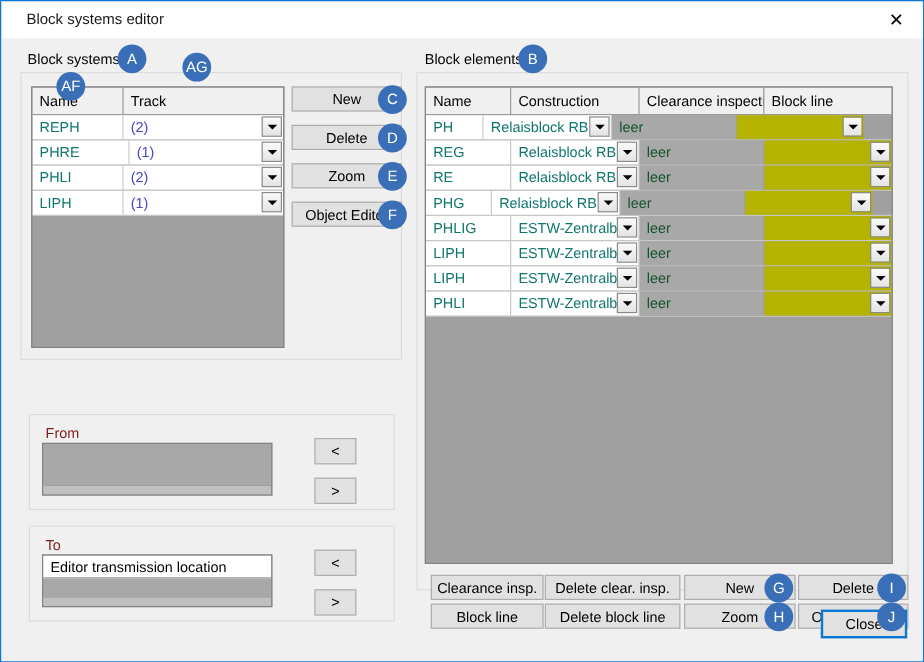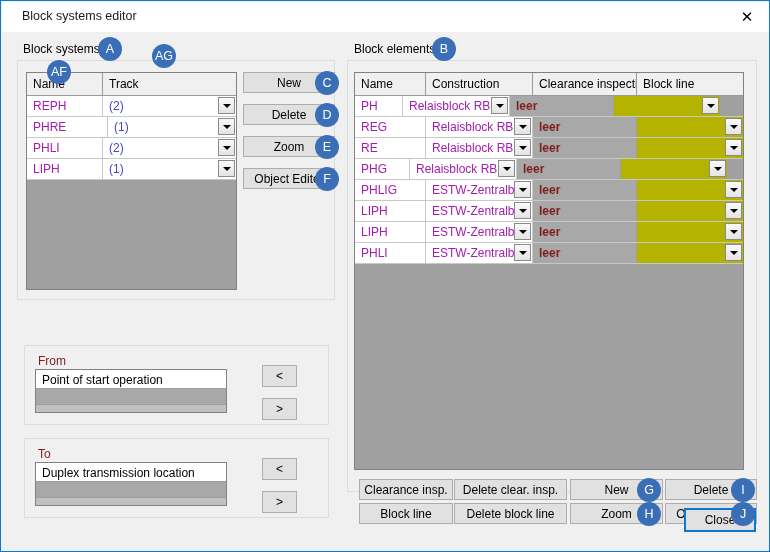--- a/index.html
+++ b/index.html
@@ -117,31 +117,31 @@
     display: flex;
     height: 21px;
     box-sizing: border-box;
     border-bottom: 1px solid #c8c8c8;
   }
   .cell {
     box-sizing: border-box;
     border-right: 1px solid #c8c8c8;
     height: 20px;
     font-size: 12px;
-    color: #a21caf;
+    color: #0f766e;
     padding: 3px 0 0 6px;
     background: #ffffff;
     overflow: hidden;
     white-space: nowrap;
     position: relative;
   }
   .cell.plain { background: #ffffff; }
   .cell.gray  { background: #a8a8a8; border-right: 1px solid #a0a0a0;}
   .cell.olive { background: #b3b300; border-right: 1px solid #a0a0a0;}
-  .cell.link  { color: #7f1d1d; font-weight: bold; }
+  .cell.link  { color: #14532d; }
   .cell.blueval { color: #4646c8; }
 
   
   .combo-btn {
     position: absolute;
     right: 1px; top: 1px;
     width: 17px; height: 17px;
     background: linear-gradient(#fafafa, #e4e4e4);
     border: 1px solid #8a8a8a;
     box-sizing: border-box;
@@ -261,30 +261,29 @@
         <div class="badge" style="left:313px; top:71px;">D</div>
         <div class="btn" style="left:241px; top:104px; width:92px; height:21px;">Zoom</div>
         <div class="badge" style="left:313px; top:103px;">E</div>
         <div class="btn" style="left:241px; top:136px; width:92px; height:21px;">Object Editor</div>
         <div class="badge" style="left:313px; top:135px;">F</div>
       </div>
 
     <div class="grp-box" style="left:22px; top:313px; width:305px; height:80px;"></div>
     <div class="small-label" style="left:36px; top:322px;">From</div>
     <div class="listbox" style="left:33px; top:337px; width:192px; height:44px;">
-      <div class="item">Point of start operation</div>
       <div class="hbar"></div>
     </div>
     <div class="btn" style="left:260px; top:333px; width:35px; height:22px;">&lt;</div>
     <div class="btn" style="left:260px; top:366px; width:35px; height:22px;">&gt;</div>
 
     <div class="grp-box" style="left:22px; top:406px; width:305px; height:80px;"></div>
     <div class="small-label" style="left:36px; top:415px;">To</div>
     <div class="listbox" style="left:33px; top:430px; width:192px; height:44px;">
-      <div class="item">Duplex transmission location</div>
+      <div class="item">Editor transmission location</div>
       <div class="hbar"></div>
     </div>
     <div class="btn" style="left:260px; top:426px; width:35px; height:22px;">&lt;</div>
     <div class="btn" style="left:260px; top:459px; width:35px; height:22px;">&gt;</div>
 
     <div class="grp-label" style="left:352px; top:10px;">Block elements</div>
     <div class="badge" style="left:430px; top:5px;">B</div>
 
     <div class="grp-box" style="left:345px; top:28px; width:410px; height:432px;"></div>
 

